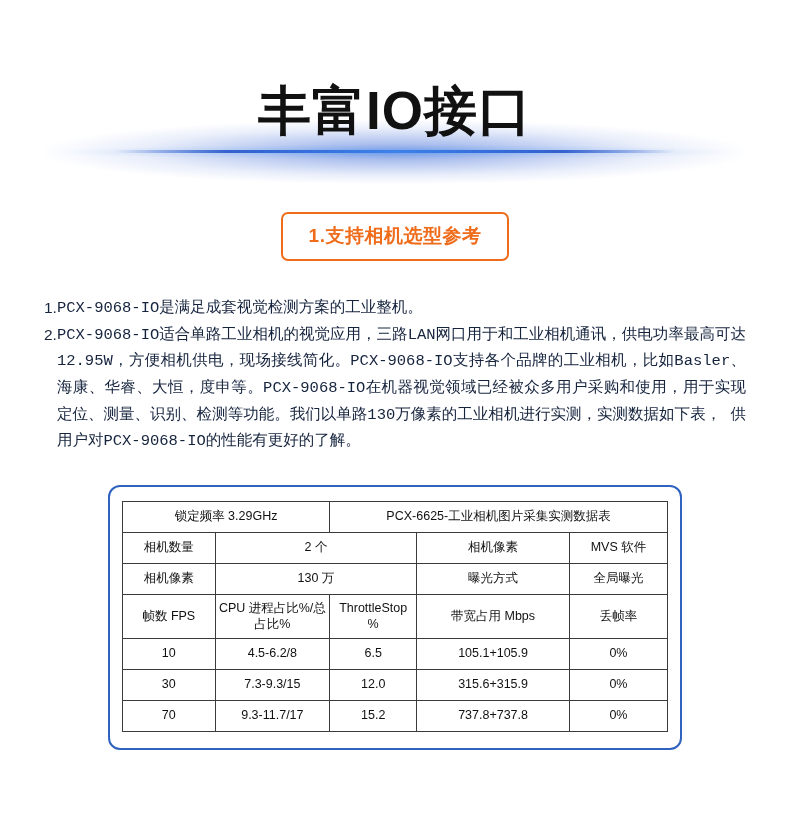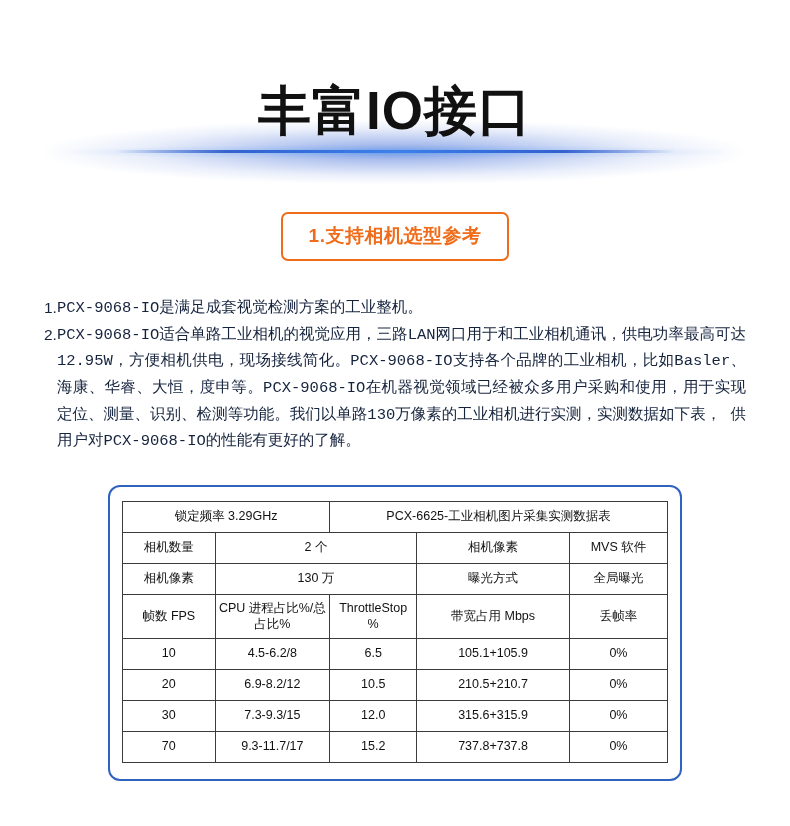--- a/index.html
+++ b/index.html
@@ -196,27 +196,20 @@
         <td style="width:18%">丢帧率</td>
       </tr>
       <tr>
         <td>10</td>
         <td>4.5-6.2/8</td>
         <td>6.5</td>
         <td>105.1+105.9</td>
         <td>0%</td>
       </tr>
       <tr>
-        <td>20</td>
-        <td>6.9-8.2/12</td>
-        <td>10.5</td>
-        <td>210.5+210.7</td>
-        <td>0%</td>
-      </tr>
-      <tr>
         <td>30</td>
         <td>7.3-9.3/15</td>
         <td>12.0</td>
         <td>315.6+315.9</td>
         <td>0%</td>
       </tr>
       <tr>
         <td>70</td>
         <td>9.3-11.7/17</td>
         <td>15.2</td>

